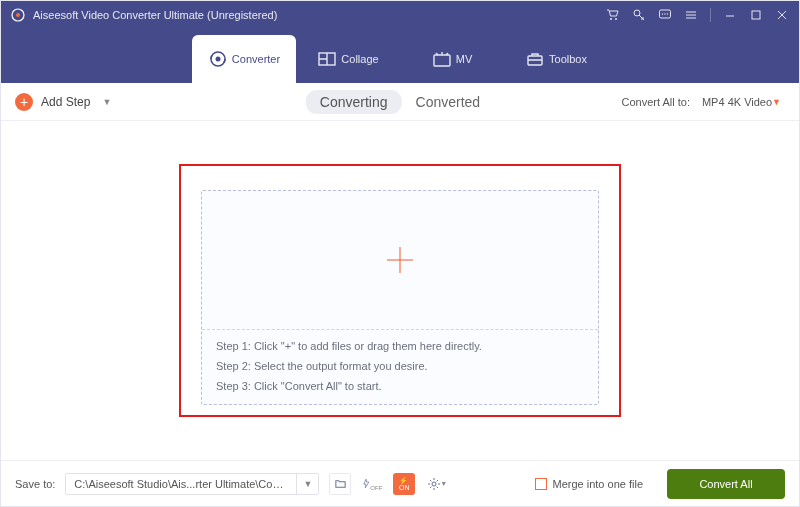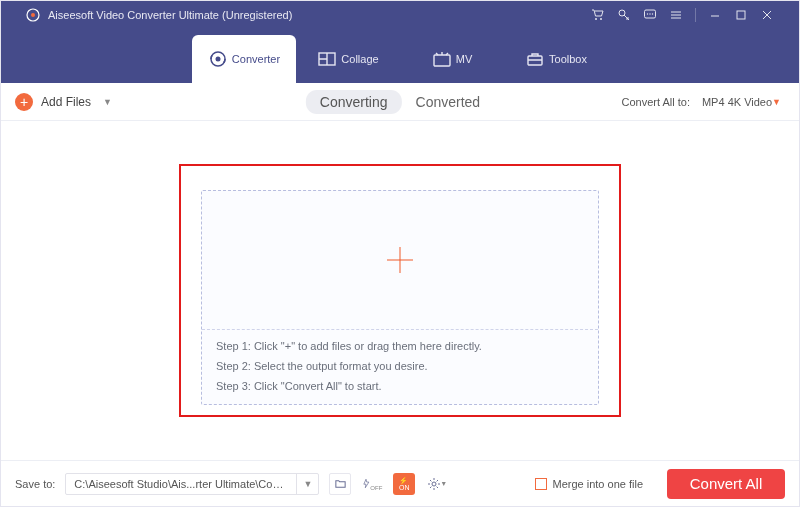--- a/index.html
+++ b/index.html
@@ -1,21 +1,21 @@
 <!DOCTYPE html>
 <html><head>
 <meta charset="utf-8">
 <style>
 * { margin: 0; padding: 0; box-sizing: border-box; font-family: -apple-system, BlinkMacSystemFont, "Segoe UI", Arial, sans-serif; }
 body { width: 800px; height: 507px; overflow: hidden; background: #fdfdfd; }
 
 .window { width: 800px; height: 507px; display: flex; flex-direction: column; border: 1px solid #e4e4ef; }
 
 
-.titlebar { height: 28px; background: #454b8a; display: flex; align-items: center; padding: 0 25px; color: #e8e8f2; font-size: 11px; }
+.titlebar { height: 28px; background: #454b8a; display: flex; align-items: center; padding: 0 10px; color: #e8e8f2; font-size: 11px; }
 .titlebar .logo { width: 14px; height: 14px; margin-right: 8px; }
 .titlebar .title { flex: 0 0 auto; }
 .titlebar .spacer { flex: 1; }
 .titlebar .sys { display: flex; gap: 12px; align-items: center; }
 .titlebar .sys .ico { width: 14px; height: 14px; display: flex; align-items: center; justify-content: center; opacity: .85; cursor: pointer; }
 .titlebar .sep-v { width: 1px; height: 14px; background: rgba(255,255,255,.25); }
 
 
 .topnav { height: 54px; background: #454b8a; display: flex; justify-content: center; align-items: flex-end; }
 .tabs { display: flex; gap: 0; }
@@ -47,21 +47,21 @@
 .dz-steps { border-top:1px dashed #cfd3ea; padding: 10px 14px 12px 14px; font-size:11px; color:#6a6f7b; display:flex; flex-direction:column; gap:8px; }
 
 
 .bottombar { height: 46px; border-top:1px solid #eceef4; background:#fff; display:flex; align-items:center; padding: 16px 14px; font-size:11px; color:#555; gap:10px; }
 .pathbox { display:flex; align-items:center; border:1px solid #e2e2e9; border-radius:2px; height:22px; background:#fff; }
 .pathbox .pathtxt { padding: 0 8px; font-size:11px; color:#555; width: 230px; white-space:nowrap; overflow:hidden; text-overflow:ellipsis; }
 .pathbox .pcaret { width:22px; height:22px; border-left:1px solid #e2e2e9; display:flex;align-items:center;justify-content:center; font-size:9px; color:#888; cursor:pointer; }
 .smicon { width:22px; height:22px; border:1px solid #e7e7ee; border-radius:2px; display:flex;align-items:center;justify-content:center; cursor:pointer; color:#6a6f95; }
 .mergebox { display:flex; align-items:flex-end; gap:6px; margin-left:auto; cursor:pointer; }
 .mergebox .chk { width:12px;height:12px;border:1.5px solid #f26a3e; }
-.convertbtn { margin-left:14px; width:118px; height:30px; border-radius:4px; background:#ef4444; color:#fff; font-size:15px; display:flex;align-items:center;justify-content:center; cursor:pointer; }
+.convertbtn { margin-left:14px; width:118px; height:30px; border-radius:4px; background:#4d7c0f; color:#fff; font-size:11px; display:flex;align-items:center;justify-content:center; cursor:pointer; }
 
 svg { display:block; }
 </style>
 </head>
 <body>
 
 <div class="window">
 
   <div class="titlebar">
     <span class="logo">
@@ -156,21 +156,21 @@
             </svg>
           </span>
         <span>Toolbox</span>
       </div>
     </div>
   </div>
 
   <div class="toolbar" style="position:relative;">
     <div class="addbtn">
       <span class="plus">+</span>
-      <span>Add Files</span>
+      <span>Add Step</span>
       <span class="caret">▼</span>
     </div>
     <div class="centerseg">
       <div class="segbtn active">Converting</div>
       <div class="segbtn">Converted</div>
     </div>
     <div class="right">
       <span>Convert All to:</span>
       <div class="formatsel">
         <span>MP4 4K Video</span>

